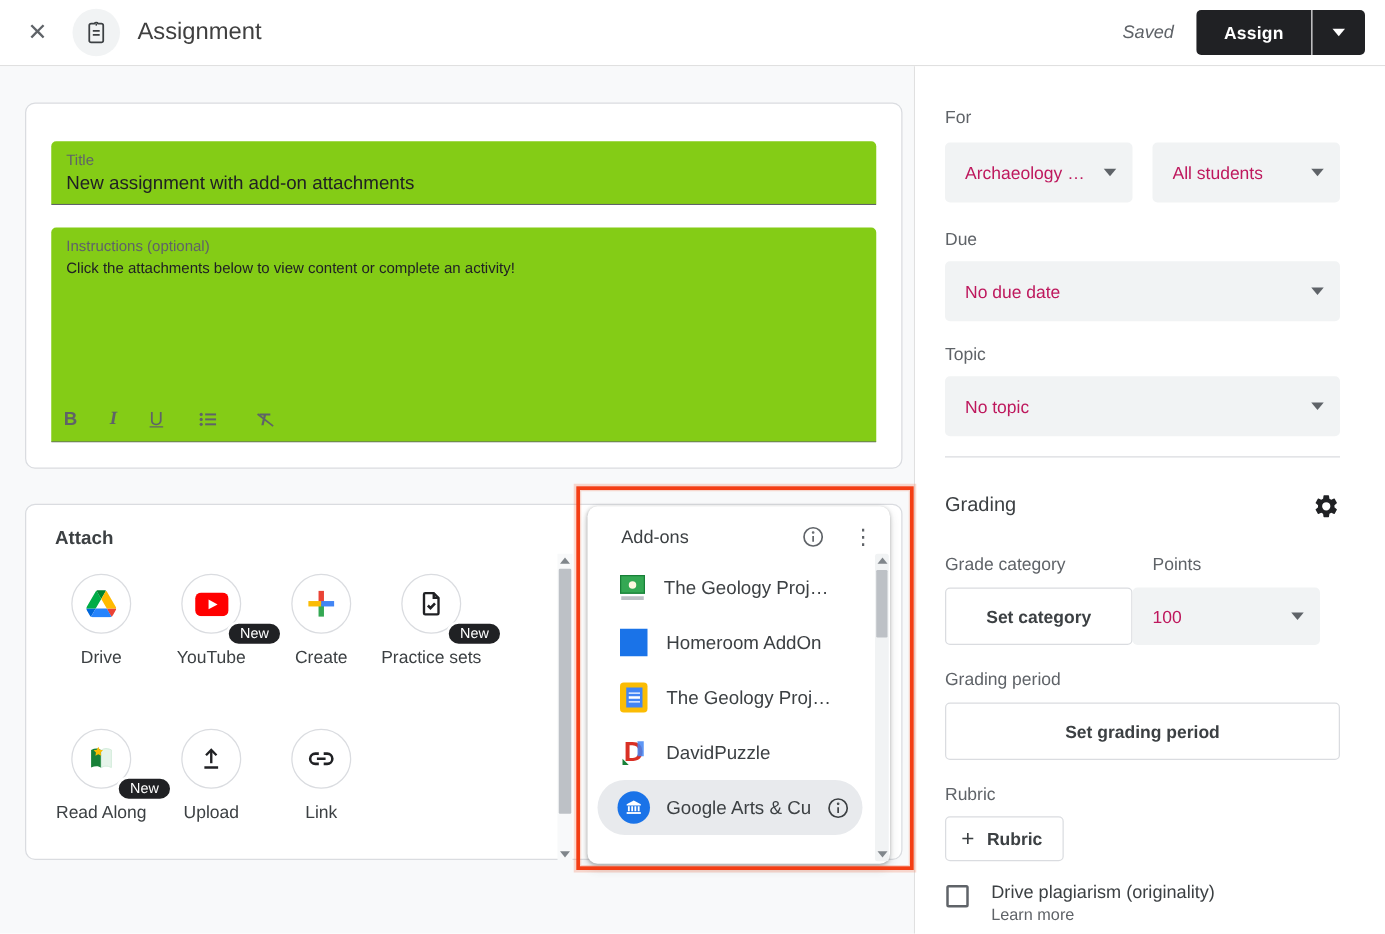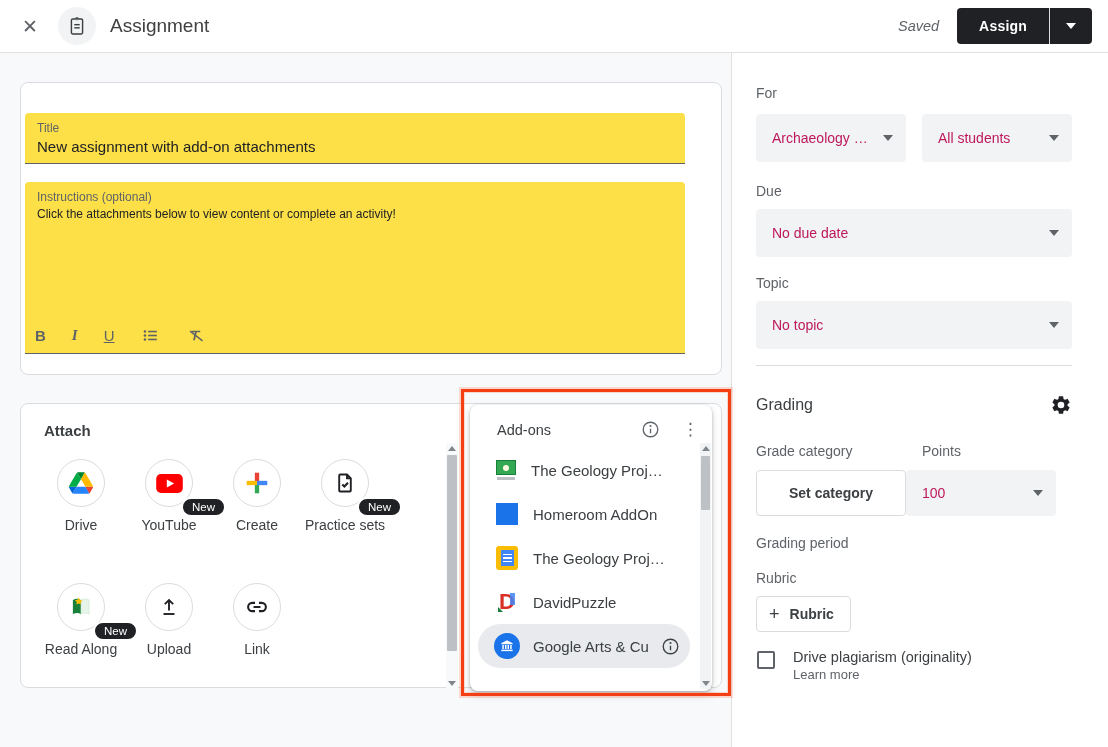--- a/index.html
+++ b/index.html
@@ -26,21 +26,21 @@
   
   .main { display:flex; height:694px; }
   .left-pane { width:748px; position:relative; background:#f8f9fa; }
   .sidebar { flex:1; background:#fff; border-left:1px solid #e0e0e0; padding:32px 20px 0 24px; }
 
   .card { position:absolute; background:#fff; border:1px solid #dadce0; border-radius:8px; }
   .card-form { left:20px; top:29px; width:702px; height:293px; }
   .card-attach { left:20px; top:350px; width:702px; height:285px; }
 
   
-  .field { position:absolute; left:4px; background:#fde047; border-bottom:1px solid #5f6368;
+  .field { position:absolute; left:20px; background:#84cc16; border-bottom:1px solid #5f6368;
     width:660px; border-radius:4px 4px 0 0; }
   .field-title { top:30px; height:51px; }
   .field-instr { top:99px; height:172px; }
   .field-label { font-size:12px; color:#5f6368; padding:8px 12px 0 12px; }
   .field-value { font-size:15px; color:#202124; padding:3px 12px 0 12px; }
   .fmt-toolbar { position:absolute; left:10px; bottom:8px; display:flex; align-items:center; gap:26px; }
   .fmt-btn { color:#5f6368; font-size:15px; cursor:pointer; display:flex; align-items:center; }
   .fmt-bold { font-weight:700; }
   .fmt-italic { font-style:italic; font-family:"Liberation Serif", serif; font-weight:700; }
   .fmt-underline { text-decoration:underline; }
@@ -417,20 +417,21 @@
     </div>
     <div class="btns-row">
       <button class="btn-outline btn-setcat">Set category</button>
       <div class="dropdown dd-points">
         <span class="dd-value">100</span>
         <span class="dd-caret"></span>
       </div>
     </div>
 
     <div class="sb-label mt">Grading period</div>
+    <button class="btn-outline btn-period">Set grading period</button>
 
     <div class="sb-label mt">Rubric</div>
     <button class="btn-outline btn-rubric">
       <span class="plus-glyph">+</span>
       <span>Rubric</span>
     </button>
 
     <div class="plag-row">
       <div class="checkbox"></div>
       <div class="plag-text">

